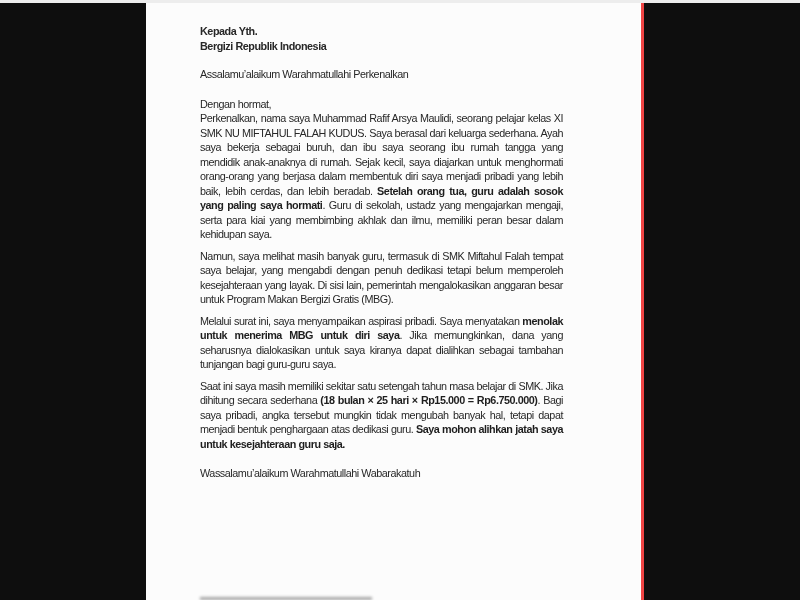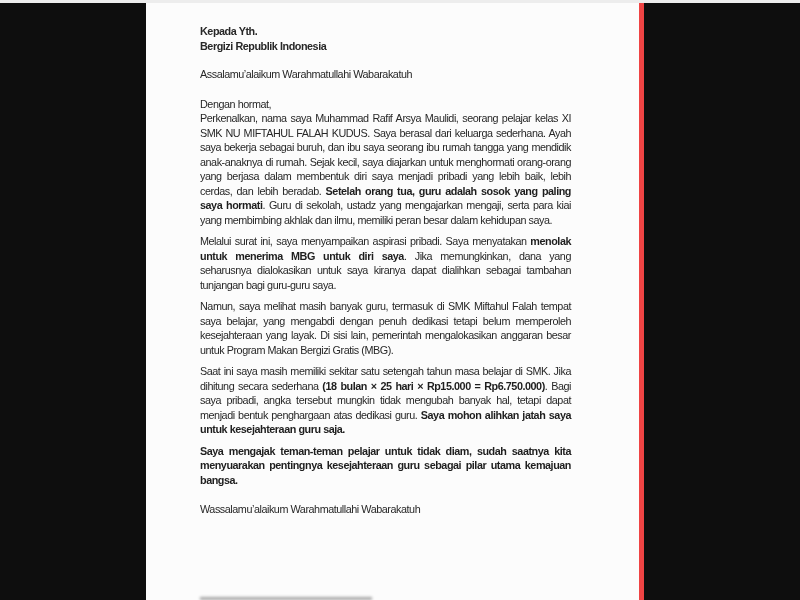--- a/index.html
+++ b/index.html
@@ -11,57 +11,56 @@
     position: relative; width: 800px; height: 600px;
     background: #0e0e0e; overflow: hidden;
   }
   .top-strip {
     position: absolute; top: 0; left: 0; width: 800px; height: 3px;
     background: #ededed; z-index: 3;
   }
   .paper {
     position: absolute; left: 146px; top: 2px; width: 498px; height: 598px;
     background: #fcfcfc; box-sizing: border-box;
-    border-right: 5px solid #ef4444;
+    border-right: 3px solid #ef4444;
     padding: 22px 60px 0 54px;
     color: #272727; font-size: 10.8px; line-height: 14.5px;
     letter-spacing: -0.45px; overflow: hidden; z-index: 2;
   }
   .recipient { font-weight: bold; margin: 0 0 14px 0; }
   .recipient div { white-space: nowrap; }
   .salutation-open { margin: 0 0 15px 0; }
   .salutation-close { margin: 15px 0 12px 0; }
-  p.para { margin: 0 8px 7px 0; text-align: justify; }
+  p.para { margin: 0 18px 7px 0; text-align: justify; }
   p.para b { color: #1e1e1e; }
   .cutoff-smudge {
     position: absolute; bottom: 0; left: 54px; width: 172px; height: 3px;
     background: #3a3a3a; opacity: 0.45; filter: blur(1.5px);
   }
   p, div, span, b { cursor: default; }
 </style>
 </head>
 <body>
 
 <div class="stage">
   <div class="top-strip"></div>
 
   <div class="paper">
 
     <div class="recipient">
       <div>Kepada Yth.</div>
       <div>Bergizi Republik Indonesia</div>
     </div>
 
-    <p class="salutation-open">Assalamu’alaikum Warahmatullahi Wabarakatuh</p>
+    <p class="salutation-open">Assalamu’alaikum Warahmatullahi Perkenalkan</p>
 
     <div id="letter-body">
         <p class="para"><span>Dengan hormat,</span><br><span>Perkenalkan, nama saya Muhammad Rafif Arsya Maulidi, seorang pelajar kelas XI SMK NU MIFTAHUL FALAH KUDUS. Saya berasal dari keluarga sederhana. Ayah saya bekerja sebagai buruh, dan ibu saya seorang ibu rumah tangga yang mendidik anak-anaknya di rumah. Sejak kecil, saya diajarkan untuk menghormati orang-orang yang berjasa dalam membentuk diri saya menjadi pribadi yang lebih baik, lebih cerdas, dan lebih beradab. </span><b>Setelah orang tua, guru adalah sosok yang paling saya hormati</b><span>. Guru di sekolah, ustadz yang mengajarkan mengaji, serta para kiai yang membimbing akhlak dan ilmu, memiliki peran besar dalam kehidupan saya.</span></p>
+        <p class="para"><span>Namun, saya melihat masih banyak guru, termasuk di SMK Miftahul Falah tempat saya belajar, yang mengabdi dengan penuh dedikasi tetapi belum memperoleh kesejahteraan yang layak. Di sisi lain, pemerintah mengalokasikan anggaran besar untuk Program Makan Bergizi Gratis (MBG).</span></p>
         <p class="para"><span>Melalui surat ini, saya menyampaikan aspirasi pribadi. Saya menyatakan </span><b>menolak untuk menerima MBG untuk diri saya</b><span>. Jika memungkinkan, dana yang seharusnya dialokasikan untuk saya kiranya dapat dialihkan sebagai tambahan tunjangan bagi guru-guru saya.</span></p>
-        <p class="para"><span>Namun, saya melihat masih banyak guru, termasuk di SMK Miftahul Falah tempat saya belajar, yang mengabdi dengan penuh dedikasi tetapi belum memperoleh kesejahteraan yang layak. Di sisi lain, pemerintah mengalokasikan anggaran besar untuk Program Makan Bergizi Gratis (MBG).</span></p>
         <p class="para"><span>Saat ini saya masih memiliki sekitar satu setengah tahun masa belajar di SMK. Jika dihitung secara sederhana </span><b>(18 bulan × 25 hari × Rp15.000 = Rp6.750.000)</b><span>. Bagi saya pribadi, angka tersebut mungkin tidak mengubah banyak hal, tetapi dapat menjadi bentuk penghargaan atas dedikasi guru. </span><b>Saya mohon alihkan jatah saya untuk kesejahteraan guru saja.</b></p>
-        <p class="para"><b>Saya mengajak teman-teman pelajar untuk tidak diam, sudah saatnya kita menyuarakan pentingnya kesejahteraan guru sebagai pilar utama kemajuan bangsa.</b></p>
       </div>
 
     <p class="salutation-close">Wassalamu’alaikum Warahmatullahi Wabarakatuh</p>
 
     <div class="cutoff-smudge"></div>
   </div>
 </div>
 
 </body></html>

